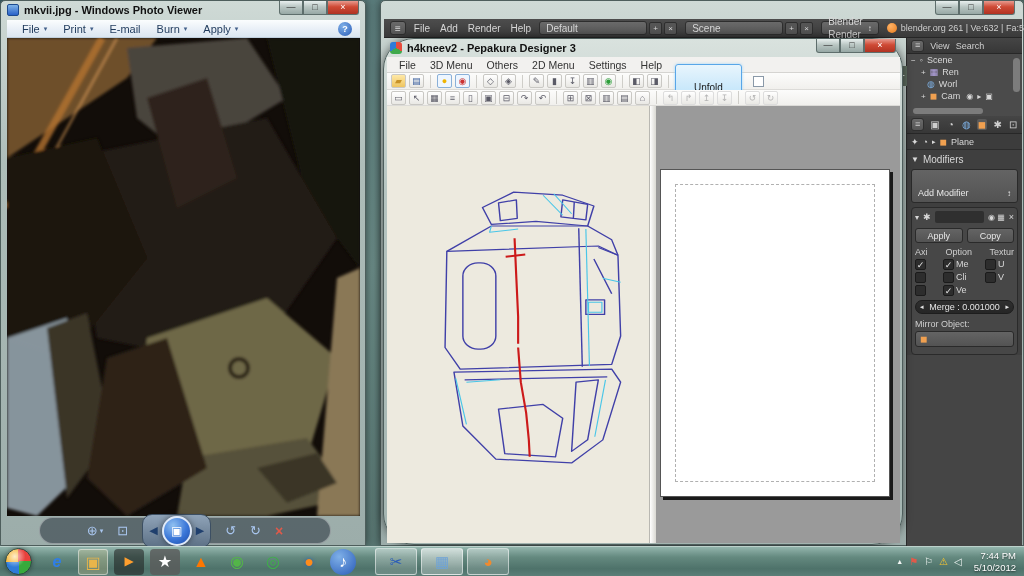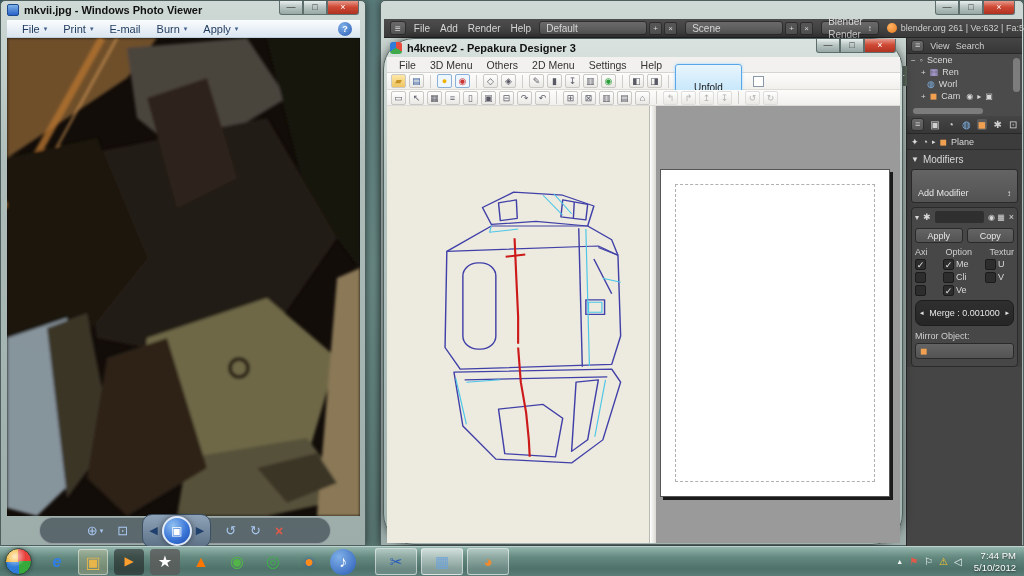--- a/index.html
+++ b/index.html
@@ -62,21 +62,21 @@
   .b-row { display:flex; align-items:center; gap:4px; color:#d8d8d8;
     font-size:9px; padding:1px 4px; }
   .b-panelbtn { background:linear-gradient(#646464,#535353); border:1px solid #2a2a2a;
     border-radius:3px; color:#e8e8e8; font-size:9px; text-align:center; }
   .cb { width:11px; height:11px; background:#2d2d2d; border:1px solid #1b1b1b;
     border-radius:2px; color:#e8e8e8; font-size:9px; line-height:10px; text-align:center;
     flex:none; }
   .cblbl { font-size:9px; color:#d8d8d8; }
   .b-slider { background:linear-gradient(#2f2f2f,#262626); border:1px solid #1d1d1d;
     border-radius:7px; color:#e5e5e5; font-size:9px; height:14px;
-    display:flex; align-items:center; justify-content:space-between; padding:12px 4px; }
+    display:flex; align-items:center; justify-content:space-between; padding:0 4px; }
   .tabicon { font-size:10px; width:14px; text-align:center; }
 
   
   .pep-frame { background:linear-gradient(180deg,#d9e2de,#b6c5c1 30%,#a3b4b0);border-radius:31px; }
   .pep-menubar { background:#f2f1ef; border-bottom:1px solid #d5d4d1; display:flex;
     gap:2px; font-size:10.5px; color:#333; align-items:center; padding:0 6px; }
   .pep-menubar span { padding:1px 6px; }
   .pep-tb { background:linear-gradient(#fcfcfb,#f1f0ed); border-bottom:1px solid #dcdbd8;
     display:flex; align-items:center; gap:3px; padding:0 4px; }
   .tbi { width:15px; height:14px; border:1px solid #c9c8c4; border-radius:2px;

